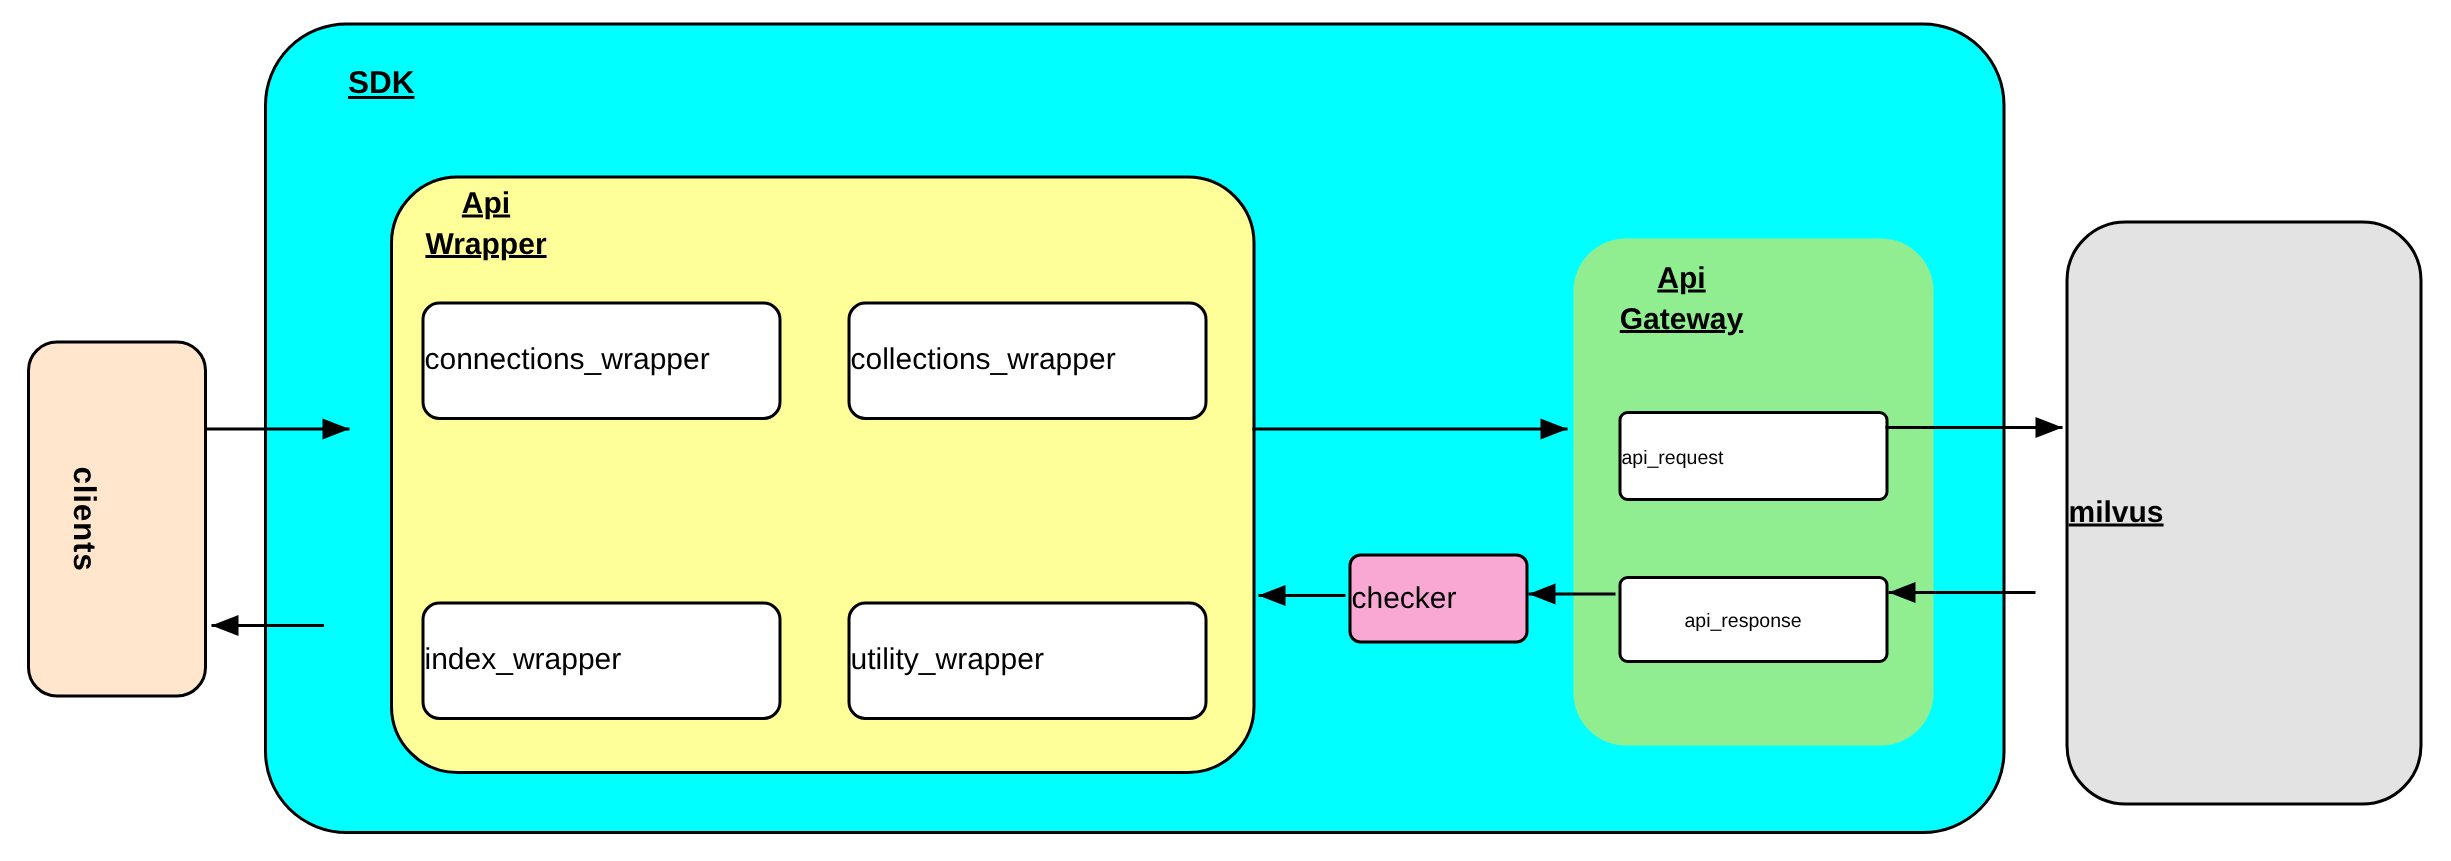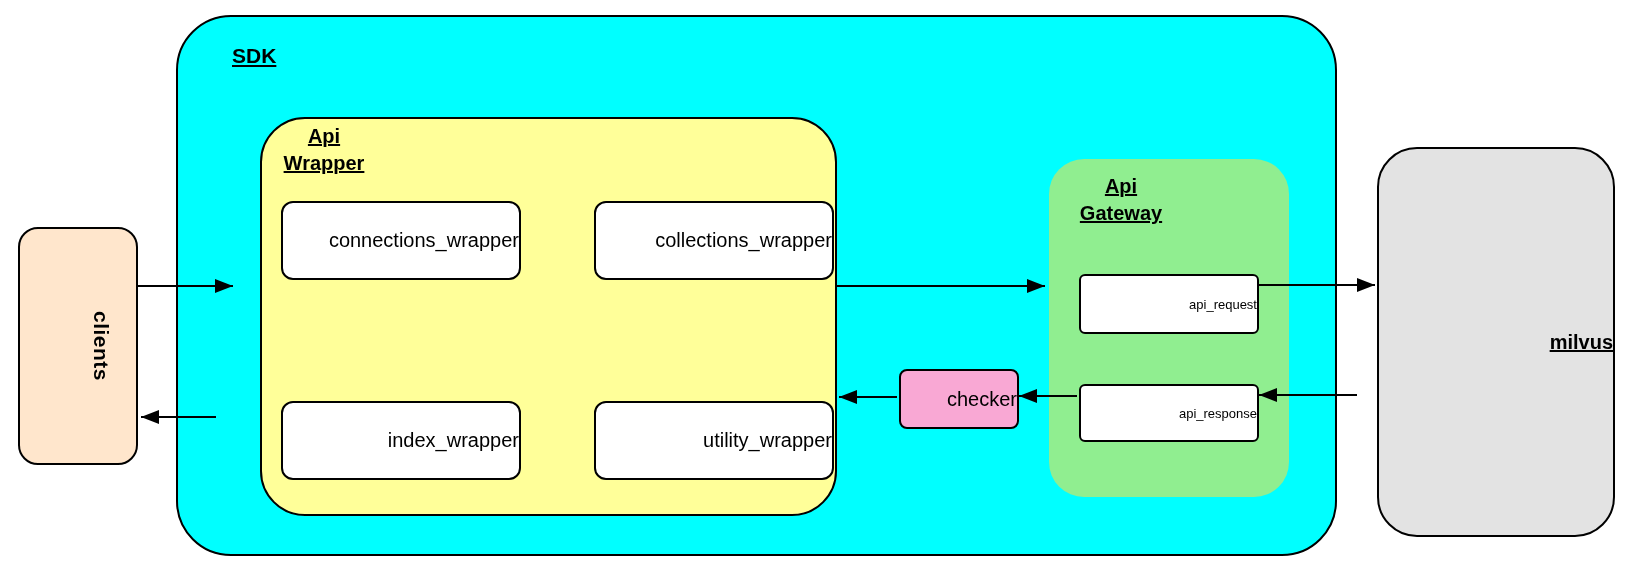--- a/index.html
+++ b/index.html
@@ -25,21 +25,21 @@
   }
   .bold { font-weight: 700; text-decoration: underline; }
   .multiline {
     white-space: pre-line;
     text-align: center;
     line-height: 27px;
   }
   .center-flex {
     display: flex;
     align-items: center;
-    justify-content: flex-end;
+    justify-content: flex-start;
   }
   
   #clients {
     left: 18px; top: 227px; width: 120px; height: 238px;
     background: #FFE6CC; border-radius: 20px;
   }
   #clients .rot {
     transform: rotate(90deg);
     font-size: 21px;
     font-weight: 700;
@@ -66,21 +66,21 @@
   .module {
     position: absolute;
     width: 240px; height: 79px;
     background: #ffffff;
     border: 2px solid #000000;
     border-radius: 12px;
     box-sizing: border-box;
     font-size: 20px;
   }
   .m-c1 { left: 19px; }
-  .m-c2 { left: 332px; padding-left: 17px; }
+  .m-c2 { left: 303px; }
   .m-r1 { top: 82px; }
   .m-r2 { top: 182px; }
   .m-r3 { top: 282px; }
   
   #checker {
     left: 721px; top: 352px; width: 120px; height: 60px;
     background: #f9a8d4; border-radius: 8px;
     font-size: 20px;
   }
   
@@ -101,21 +101,20 @@
     box-sizing: border-box;
     font-size: 13px;
   }
   #api-request  { top: 115px; height: 60px; }
   #api-response { top: 225px; height: 58px; padding-left: 42px; }
   
   #milvus {
     left: 1377px; top: 147px; width: 238px; height: 390px;
     background: #E3E3E3; border-radius: 40px;
     font-size: 20px;
-    padding-left: 39px;
   }
   
   #arrows {
     position: absolute;
     left: 0; top: 0;
     pointer-events: none;
   }
   #arrows line {
     stroke: #000000;
     stroke-width: 2;

